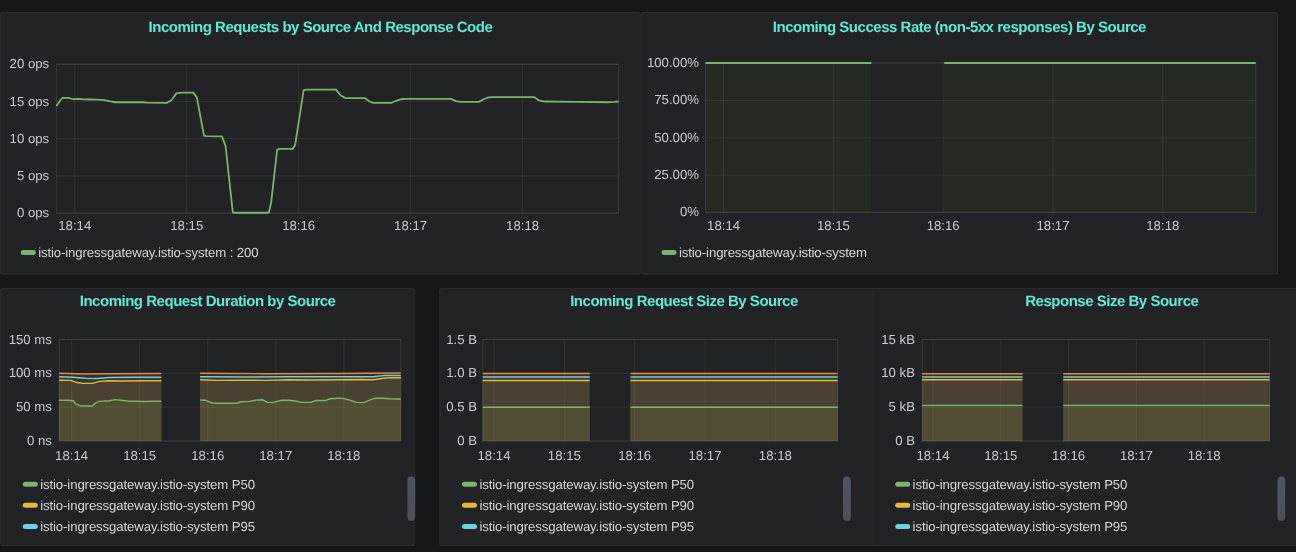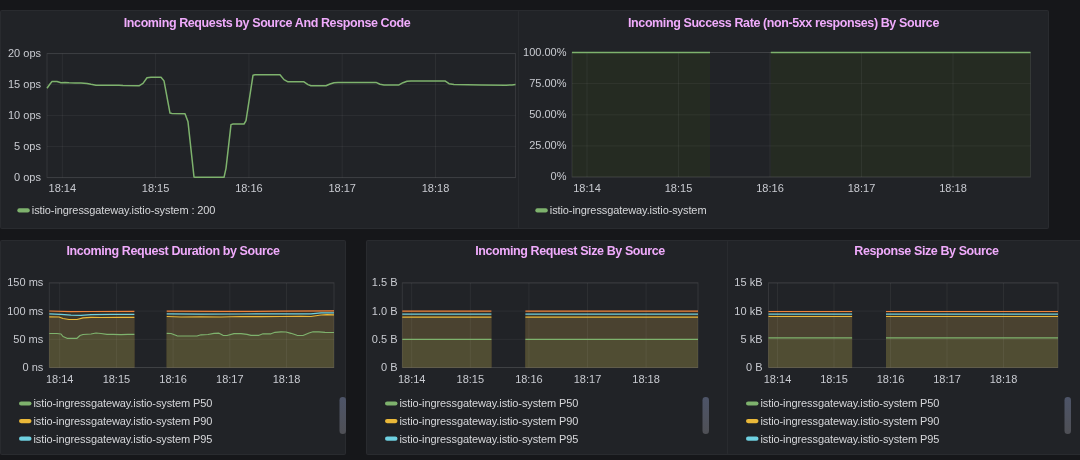--- a/index.html
+++ b/index.html
@@ -1,18 +1,18 @@
 <!DOCTYPE html>
 <html><head><meta charset="utf-8"><style>
 * { margin:0; padding:0; box-sizing:border-box; }
 html,body { width:1080px; height:460px; background:#16171a; overflow:hidden;
   font-family:"Liberation Sans", sans-serif; }
 .panel { position:absolute; background:#212327; border:1px solid rgba(255,255,255,0.038); border-radius:2px; }
 .ptitle { position:absolute; top:0; left:0; right:0; height:24px; line-height:24px;
-  text-align:center; font-size:12.5px; font-weight:700; letter-spacing:-0.4px; color:#f0abfc; }
+  text-align:center; font-size:12.5px; font-weight:700; letter-spacing:-0.4px; color:#5eead4; }
 </style></head><body>
 <div class="panel" style="left:0px;top:10px;width:534px;height:219px">
     <div class="ptitle" style="line-height:24px">Incoming Requests by Source And Response Code</div>
     <svg width="534" height="219" style="position:absolute;left:0;top:0" font-family="Liberation Sans, sans-serif">
       <line x1="46.0" y1="42.6" x2="514.5" y2="42.6" stroke="rgba(255,255,255,0.055)" stroke-width="1"></line>
       <line x1="46.0" y1="73.6" x2="514.5" y2="73.6" stroke="rgba(255,255,255,0.055)" stroke-width="1"></line>
       <line x1="46.0" y1="104.6" x2="514.5" y2="104.6" stroke="rgba(255,255,255,0.055)" stroke-width="1"></line>
       <line x1="46.0" y1="135.6" x2="514.5" y2="135.6" stroke="rgba(255,255,255,0.055)" stroke-width="1"></line>
       <line x1="46.0" y1="166.6" x2="514.5" y2="166.6" stroke="rgba(255,255,255,0.055)" stroke-width="1"></line>
       <line x1="61.3" y1="42.6" x2="61.3" y2="166.6" stroke="rgba(255,255,255,0.055)" stroke-width="1"></line>
@@ -29,21 +29,21 @@
       <text x="61.3" y="180.5" text-anchor="middle" font-size="11" fill="#c9cbd1">18:14</text>
       <text x="154.6" y="180.5" text-anchor="middle" font-size="11" fill="#c9cbd1">18:15</text>
       <text x="247.9" y="180.5" text-anchor="middle" font-size="11" fill="#c9cbd1">18:16</text>
       <text x="341.2" y="180.5" text-anchor="middle" font-size="11" fill="#c9cbd1">18:17</text>
       <text x="434.5" y="180.5" text-anchor="middle" font-size="11" fill="#c9cbd1">18:18</text>
       <polyline points="46.0,77.3 49.0,73.0 51.0,70.5 56.0,70.5 60.0,71.7 64.0,71.4 68.0,71.7 74.0,71.9 80.0,72.0 86.0,72.4 90.0,73.3 95.0,74.2 118.0,74.2 122.0,74.5 138.0,74.8 142.0,72.4 146.0,66.8 150.0,66.2 160.0,66.2 163.0,69.9 169.0,102.1 171.0,102.4 184.0,102.7 187.0,110.8 193.0,166.0 194.0,166.3 223.0,166.3 225.0,157.3 230.0,113.6 232.0,113.0 243.0,113.0 245.0,109.6 252.0,64.3 254.0,63.7 279.0,63.7 283.0,68.6 287.0,70.8 303.0,70.8 307.0,73.6 310.0,74.8 325.0,74.8 329.0,73.0 333.0,71.7 337.0,71.4 375.0,71.4 379.0,73.3 383.0,73.9 398.0,73.9 402.0,71.7 406.0,70.2 410.0,69.9 444.0,69.9 448.0,72.7 453.0,73.6 480.0,73.9 505.0,74.2 511.0,73.9 514.5,73.6" fill="none" stroke="#7eb26d" stroke-width="1.5" stroke-linejoin="round"></polyline>
       <rect x="16.3" y="197.3" width="12.5" height="4.2" rx="2.1" fill="#7eb26d"></rect>
       <text x="30.8" y="203.20000000000002" font-size="11" letter-spacing="-0.1" fill="#d6d7da">istio-ingressgateway.istio-system : 200</text>
     </svg>
   </div>
-<div class="panel" style="left:518px;top:10px;width:531px;height:219px">
+<div class="panel" style="left:534px;top:10px;width:531px;height:219px">
     <div class="ptitle" style="line-height:24px">Incoming Success Rate (non-5xx responses) By Source</div>
     <svg width="531" height="219" style="position:absolute;left:0;top:0" font-family="Liberation Sans, sans-serif">
       <rect x="53.0" y="41.5" width="138.0" height="124.5" fill="#252b22"></rect>
       <rect x="251.8" y="41.5" width="259.7" height="124.5" fill="#252b22"></rect>
       <line x1="53.0" y1="41.5" x2="511.5" y2="41.5" stroke="rgba(255,255,255,0.055)" stroke-width="1"></line>
       <line x1="53.0" y1="72.6" x2="511.5" y2="72.6" stroke="rgba(255,255,255,0.055)" stroke-width="1"></line>
       <line x1="53.0" y1="103.8" x2="511.5" y2="103.8" stroke="rgba(255,255,255,0.055)" stroke-width="1"></line>
       <line x1="53.0" y1="134.9" x2="511.5" y2="134.9" stroke="rgba(255,255,255,0.055)" stroke-width="1"></line>
       <line x1="53.0" y1="166.0" x2="511.5" y2="166.0" stroke="rgba(255,255,255,0.055)" stroke-width="1"></line>
       <line x1="68.0" y1="41.5" x2="68.0" y2="166.0" stroke="rgba(255,255,255,0.055)" stroke-width="1"></line>

